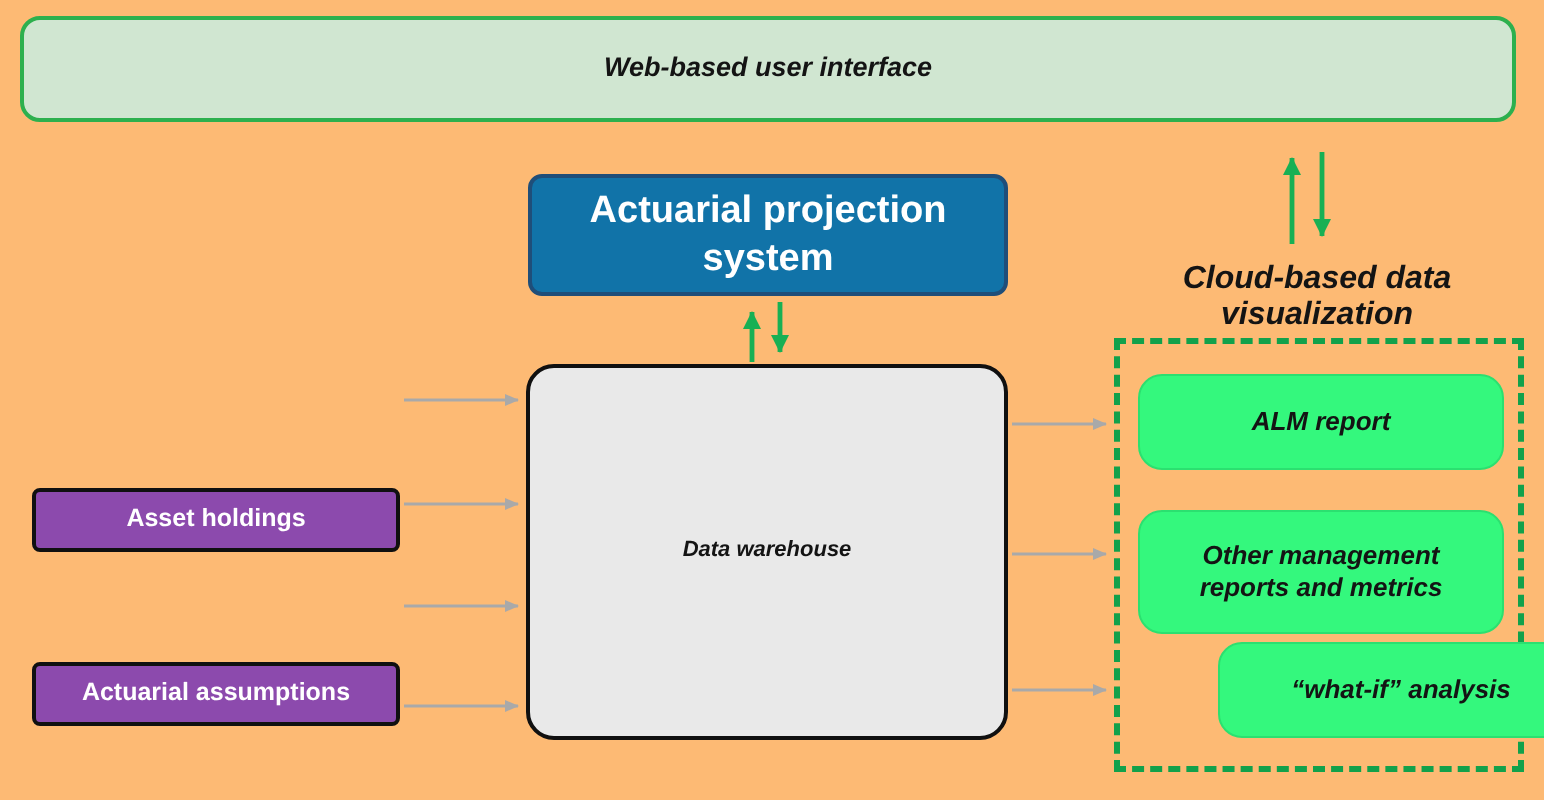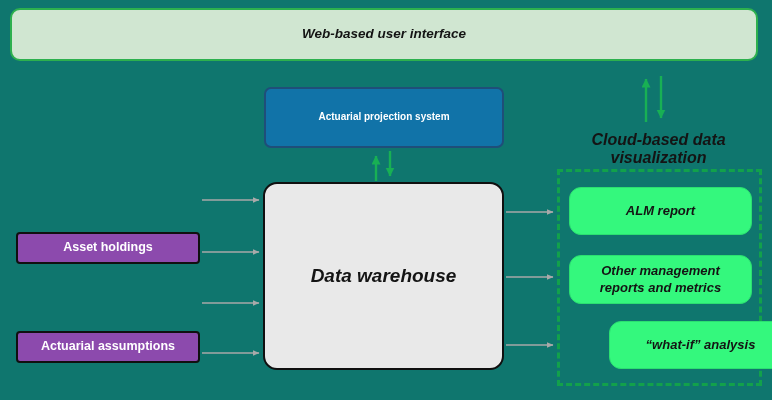--- a/index.html
+++ b/index.html
@@ -2,21 +2,21 @@
 <html><head>
 <meta charset="utf-8">
 <style>
   * { margin: 0; padding: 0; box-sizing: border-box; }
   html, body { background: #ffffff; }
   body { font-family: "Liberation Sans", sans-serif; }
   .canvas {
     position: relative;
     width: 772px;
     height: 400px;
-    background: #0f766e;
+    background: #fdba74;
     overflow: hidden;
     padding-left: 40px;
   }
   .box {
     position: absolute;
     display: flex;
     align-items: center;
     justify-content: center;
     text-align: center;
     line-height: 1.25;
@@ -26,38 +26,38 @@
     background: #d0e6d1;
     border: 2.5px solid #2db04e;
     border-radius: 10px;
     font-size: 13.5px; font-weight: bold; font-style: italic; color: #141414;
   }
   .blue-box {
     left: 264px; top: 87px; width: 240px; height: 61px;
     background: #1173a8;
     border: 2.5px solid #1f4e79;
     border-radius: 7px;
-    font-size: 10px; font-weight: bold; color: #ffffff;
+    font-size: 19px; font-weight: bold; color: #ffffff;
   }
   .warehouse {
     left: 263px; top: 182px; width: 241px; height: 188px;
     background: #e9e9e9;
     border: 2.5px solid #101010;
     border-radius: 14px;
-    font-size: 19px; font-weight: bold; font-style: italic; color: #141414;
+    font-size: 11px; font-weight: bold; font-style: italic; color: #141414;
   }
   .purple-box {
     left: 16px; width: 184px; height: 32px;
     background: #8c4aad;
     border: 2.5px solid #101010;
     border-radius: 4px;
     font-size: 12.5px; font-weight: bold; color: #ffffff;
   }
   .purple-1 { top: 183px; }
-  .purple-2 { top: 232px; text-align: center; }
+  .purple-2 { top: 244px; text-align: center; }
   .purple-3 { top: 287px; margin-top: 44px; }
   .purple-4 { top: 337px; }
   .cloud-label {
     position: absolute;
     left: 545px; top: 131px; width: 227px;
     text-align: center;
     font-size: 16px; font-weight: bold; font-style: italic; color: #141414;
   }
   .dashed-container {
     position: absolute;
@@ -67,21 +67,21 @@
   }
   .green-box {
     left: 569px; width: 183px;
     background: #34f87d;
     border: 1px solid #2be070;
     border-radius: 12px;
     font-size: 13px; font-weight: bold; font-style: italic; color: #141414;
     padding: 0 12px;
   }
   .green-1 { top: 187px; height: 48px; }
-  .green-2 { top: 255px; height: 49px; }
+  .green-2 { top: 255px; height: 62px; }
   .green-3 { top: 321px; height: 48px; margin-left: 40px; }
   .arrows-layer {
     position: absolute;
     left: 0; top: 0; width: 772px; height: 400px;
     pointer-events: none;
   }
 </style>
 </head>
 <body>
 

